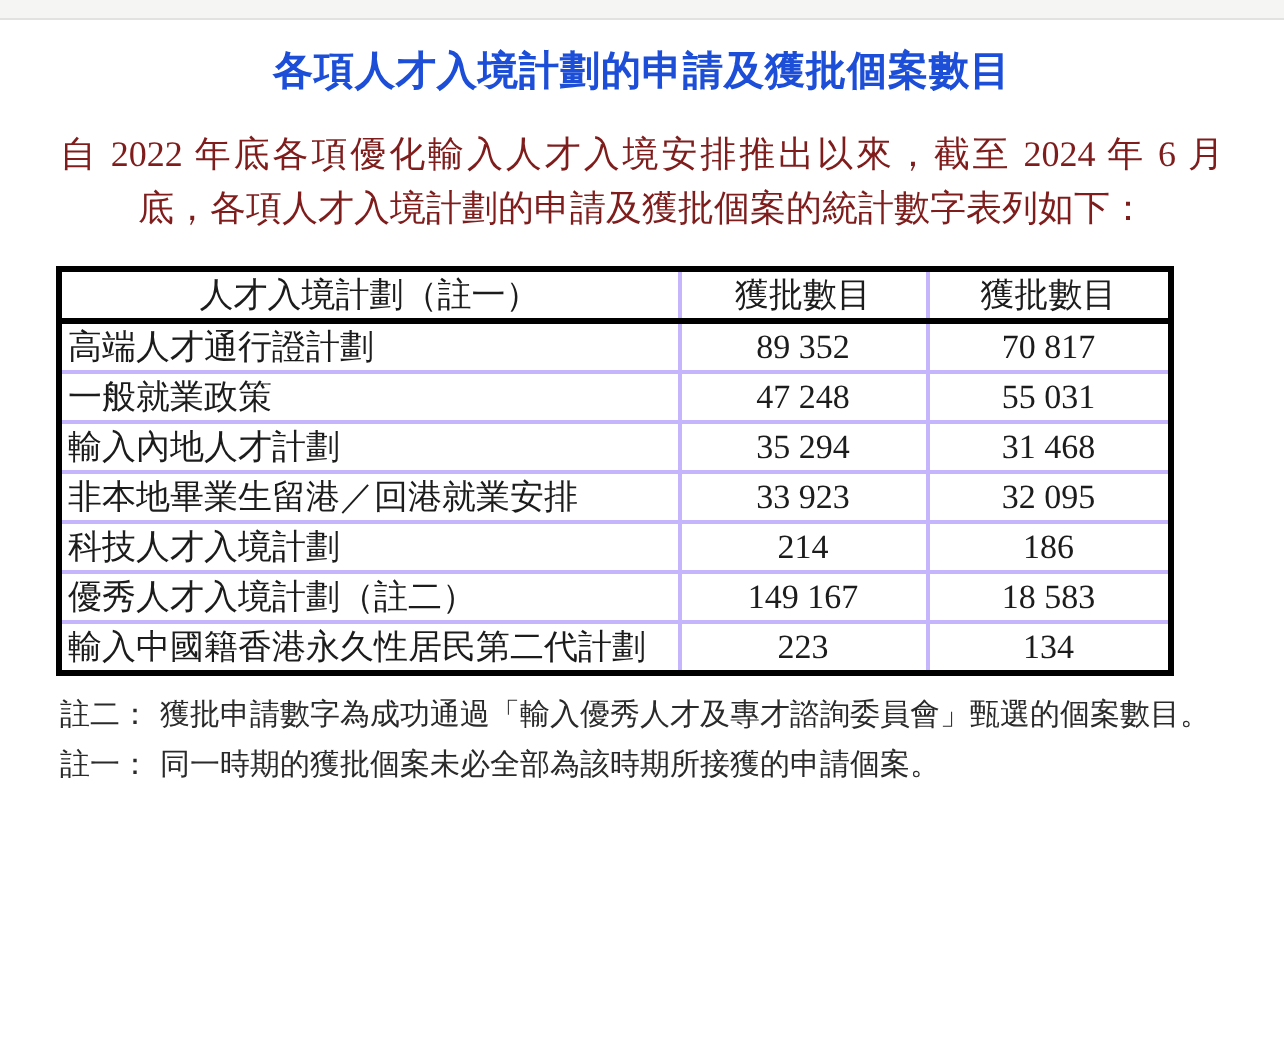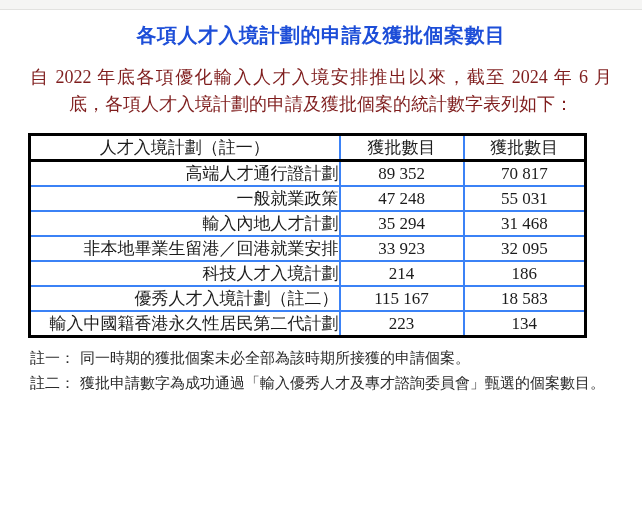--- a/index.html
+++ b/index.html
@@ -33,30 +33,30 @@
   .intro-line-1 { text-align: justify; text-align-last: justify; }
   .intro-line-2 { text-align: center; }
   table.data-table {
     margin: 15px 0 0 28px;
     border-collapse: collapse;
     border: 3px solid #000;
     table-layout: fixed;
     width: 556px;
   }
   table.data-table td, table.data-table th {
-    border: 2px solid #3b82f6;
+    border: 2px solid #c4b5fd;
     font-size: 17px;
     font-weight: normal;
     height: 23px;
     color: #1c1c1c;
     overflow: hidden;
     white-space: nowrap;
   }
   th.col-scheme, th.col-num { text-align: center; }
-  td.cell-scheme { text-align: right; padding-left: 3px; margin-left: 11px; }
+  td.cell-scheme { text-align: left; padding-left: 3px; margin-left: 11px; }
   td.cell-num { text-align: center; }
   tr.header-row th { border-bottom: 3px solid #000; }
   .notes {
     margin: 8px 0 0 30px;
     font-size: 15px;
     line-height: 25px;
     color: #2a2a2a;
   }
   .note-item { display: flex; align-items: flex-start; }
   .note-label { width: 50px; flex-shrink: 0; }
@@ -106,33 +106,33 @@
     <td class="cell-num">33 923</td>
     <td class="cell-num">32 095</td>
   </tr>
   <tr>
     <td class="cell-scheme">科技人才入境計劃</td>
     <td class="cell-num">214</td>
     <td class="cell-num">186</td>
   </tr>
   <tr>
     <td class="cell-scheme">優秀人才入境計劃（註二）</td>
-    <td class="cell-num">115 167</td>
+    <td class="cell-num">149 167</td>
     <td class="cell-num">18 583</td>
   </tr>
   <tr>
     <td class="cell-scheme">輸入中國籍香港永久性居民第二代計劃</td>
     <td class="cell-num">223</td>
     <td class="cell-num">134</td>
   </tr>
 </tbody>
   </table>
 
 <div class="notes">
   <div class="note-item">
+    <span class="note-label">註二：</span>
+    <span class="note-text">獲批申請數字為成功通過「輸入優秀人才及專才諮詢委員會」甄選的個案數目。</span>
+  </div>
+  <div class="note-item">
     <span class="note-label">註一：</span>
     <span class="note-text">同一時期的獲批個案未必全部為該時期所接獲的申請個案。</span>
-  </div>
-  <div class="note-item">
-    <span class="note-label">註二：</span>
-    <span class="note-text">獲批申請數字為成功通過「輸入優秀人才及專才諮詢委員會」甄選的個案數目。</span>
   </div>
 </div>
 
 </body></html>

